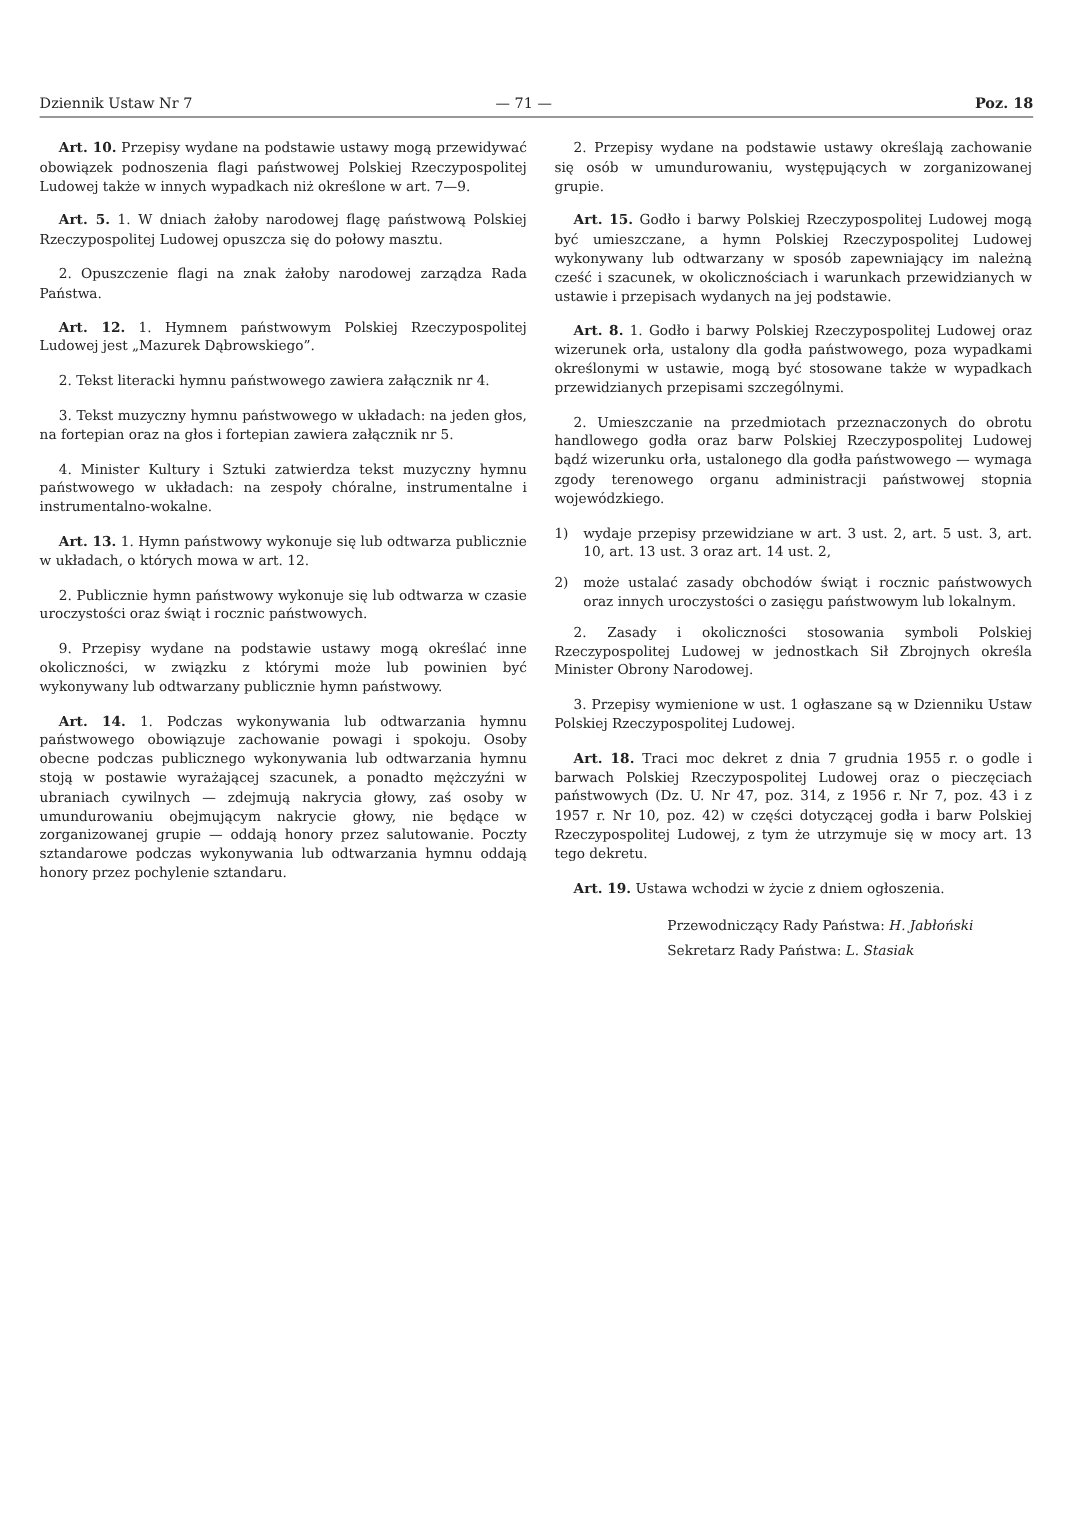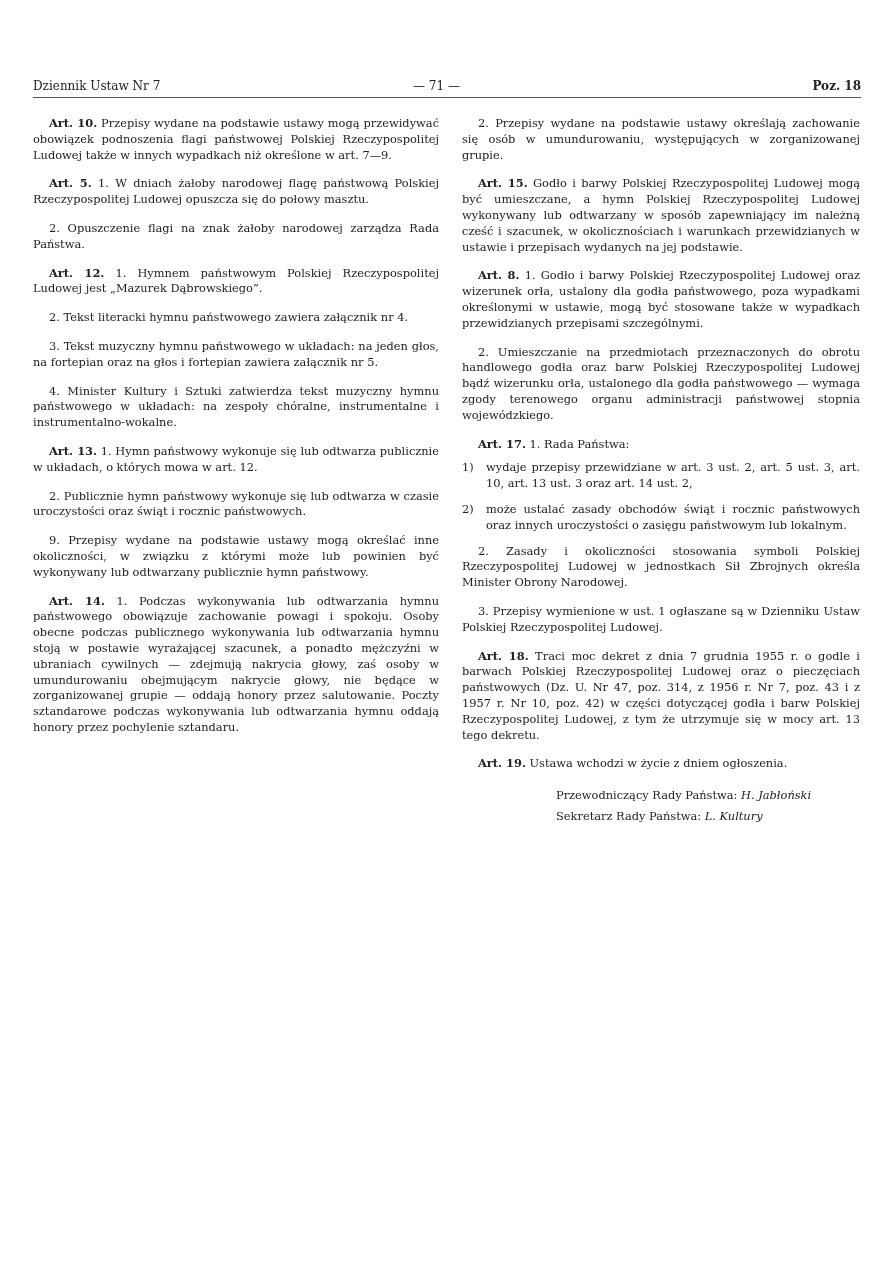--- a/index.html
+++ b/index.html
@@ -42,28 +42,27 @@
   <p>2. Publicznie hymn państwowy wykonuje się lub odtwarza w czasie uroczystości oraz świąt i rocznic państwowych.</p>
   <p>9. Przepisy wydane na podstawie ustawy mogą określać inne okoliczności, w związku z którymi może lub powinien być wykonywany lub odtwarzany publicznie hymn państwowy.</p>
   <p><span class="b">Art. 14.</span> <span>1. Podczas wykonywania lub odtwarzania hymnu państwowego obowiązuje zachowanie powagi i spokoju. Osoby obecne podczas publicznego wykonywania lub odtwarzania hymnu stoją w postawie wyrażającej szacunek, a ponadto mężczyźni w ubraniach cywilnych — zdejmują nakrycia głowy, zaś osoby w umundurowaniu obejmującym nakrycie głowy, nie będące w zorganizowanej grupie — oddają honory przez salutowanie. Poczty sztandarowe podczas wykonywania lub odtwarzania hymnu oddają honory przez pochylenie sztandaru.</span></p>
 </div>
 
 <div class="col right">
   <p>2. Przepisy wydane na podstawie ustawy określają zachowanie się osób w umundurowaniu, występujących w zorganizowanej grupie.</p>
   <p><span class="b">Art. 15.</span> <span>Godło i barwy Polskiej Rzeczypospolitej Ludowej mogą być umieszczane, a hymn Polskiej Rzeczypospolitej Ludowej wykonywany lub odtwarzany w sposób zapewniający im należną cześć i szacunek, w okolicznościach i warunkach przewidzianych w ustawie i przepisach wydanych na jej podstawie.</span></p>
   <p><span class="b">Art. 8.</span> <span>1. Godło i barwy Polskiej Rzeczypospolitej Ludowej oraz wizerunek orła, ustalony dla godła państwowego, poza wypadkami określonymi w ustawie, mogą być stosowane także w wypadkach przewidzianych przepisami szczególnymi.</span></p>
   <p>2. Umieszczanie na przedmiotach przeznaczonych do obrotu handlowego godła oraz barw Polskiej Rzeczypospolitej Ludowej bądź wizerunku orła, ustalonego dla godła państwowego — wymaga zgody terenowego organu administracji państwowej stopnia wojewódzkiego.</p>
-  <p style="margin-bottom:8px"><span class="b">Art. 17.</span> <span>1. Rada Państwa:</span></p>
   <div class="item">
     <span class="num">1)</span>
     <span class="txt">wydaje przepisy przewidziane w art. 3 ust. 2, art. 5 ust. 3, art. 10, art. 13 ust. 3 oraz art. 14 ust. 2,</span>
   </div>
   <div class="item">
     <span class="num">2)</span>
     <span class="txt">może ustalać zasady obchodów świąt i rocznic państwowych oraz innych uroczystości o zasięgu państwowym lub lokalnym.</span>
   </div>
   <p>2. Zasady i okoliczności stosowania symboli Polskiej Rzeczypospolitej Ludowej w jednostkach Sił Zbrojnych określa Minister Obrony Narodowej.</p>
   <p>3. Przepisy wymienione w ust. 1 ogłaszane są w Dzienniku Ustaw Polskiej Rzeczypospolitej Ludowej.</p>
   <p><span class="b">Art. 18.</span> <span>Traci moc dekret z dnia 7 grudnia 1955 r. o godle i barwach Polskiej Rzeczypospolitej Ludowej oraz o pieczęciach państwowych (Dz. U. Nr 47, poz. 314, z 1956 r. Nr 7, poz. 43 i z 1957 r. Nr 10, poz. 42) w części dotyczącej godła i barw Polskiej Rzeczypospolitej Ludowej, z tym że utrzymuje się w mocy art. 13 tego dekretu.</span></p>
   <p><span class="b">Art. 19.</span> <span>Ustawa wchodzi w życie z dniem ogłoszenia.</span></p>
   <p class="sig"><span>Przewodniczący Rady Państwa:</span> <i>H. Jabłoński</i></p>
-  <p class="sig"><span>Sekretarz Rady Państwa:</span> <i>L. Kultury</i></p>
+  <p class="sig"><span>Sekretarz Rady Państwa:</span> <i>L. Stasiak</i></p>
 </div>
 
 </body></html>

